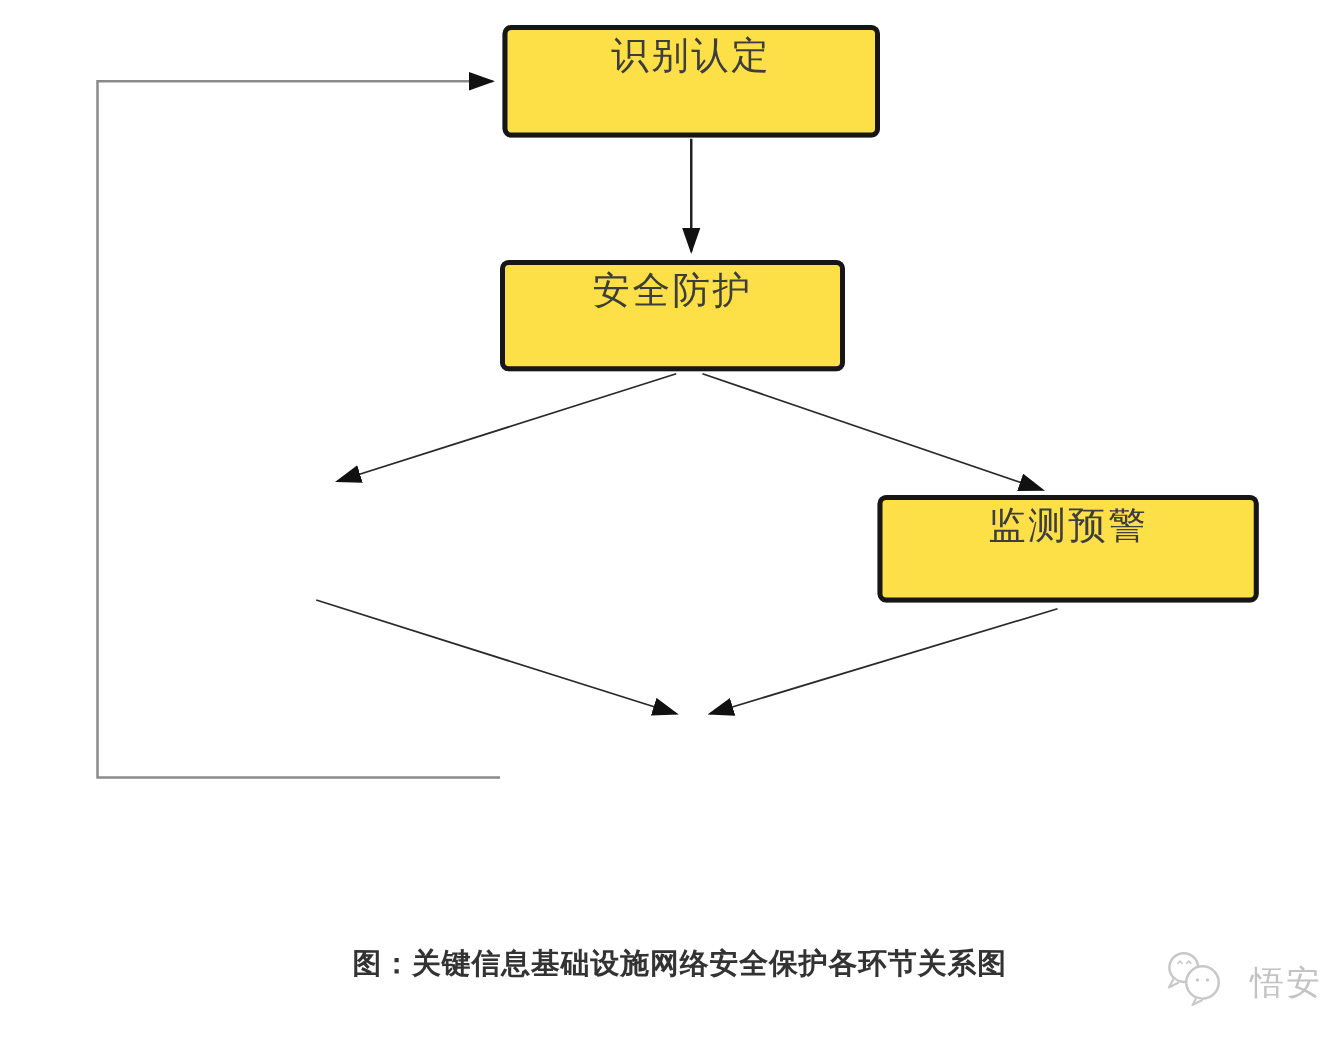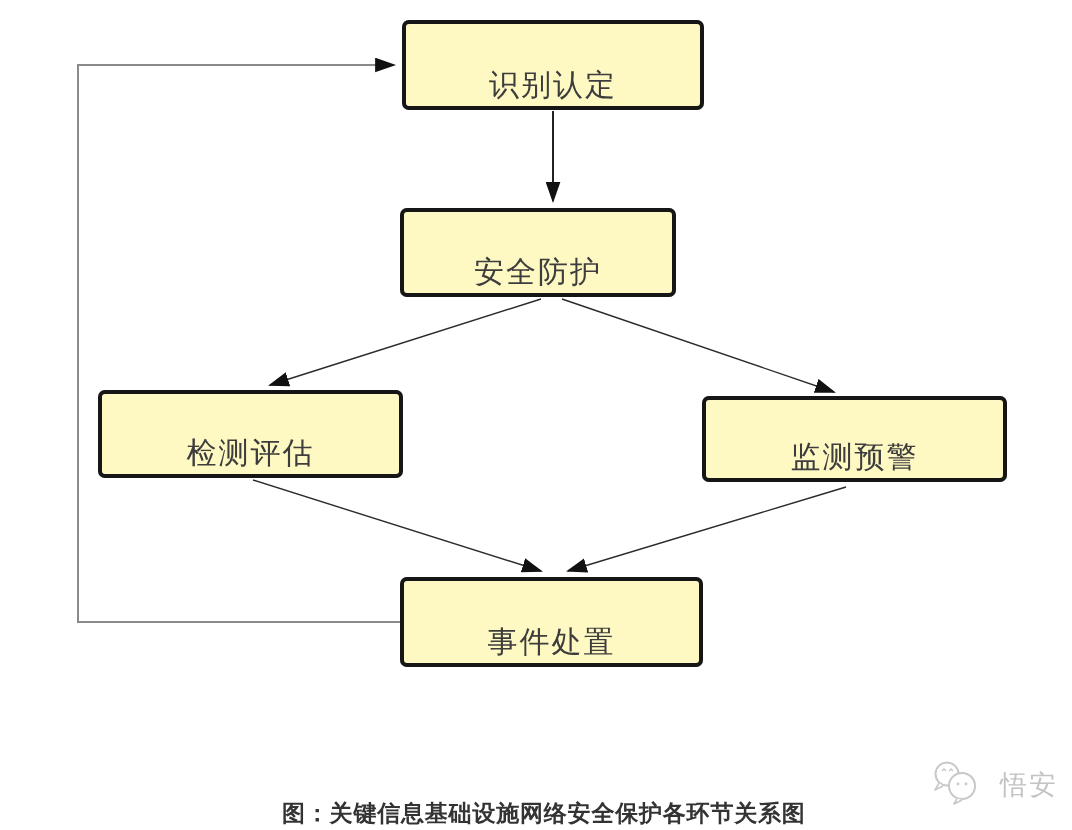--- a/index.html
+++ b/index.html
@@ -21,44 +21,43 @@
     top: 0;
     width: 1072px;
     height: 830px;
     pointer-events: none;
   }
   .node {
     position: absolute;
     box-sizing: border-box;
     border: 4px solid #161616;
     border-radius: 7px;
-    background: #fef9c3;
+    background: #fde047;
     display: flex;
-    align-items: flex-end;
+    align-items: flex-start;
     justify-content: center;
     font-size: 30px;
     letter-spacing: 2px;
     color: #3d3d3d;
     box-shadow: 0 0 0.5px rgba(0,0,0,0.4);
   }
   .node-identify { left: 402px; top: 20px;  width: 302px; height: 90px; }
   .node-protect  { left: 400px; top: 208px; width: 276px; height: 89px; }
   .node-detect   { left: 98px;  top: 390px; width: 305px; height: 88px; }
   .node-monitor  { left: 702px; top: 396px; width: 305px; height: 86px; }
   .node-incident { left: 400px; top: 577px; width: 303px; height: 90px; }
   .caption {
     position: absolute;
     left: 282px;
     top: 755px;
     white-space: nowrap;
     font-size: 23px;
     font-weight: bold;
     letter-spacing: 0.8px;
     color: #333333;
-    margin-top: 43px;
   }
   .watermark {
     position: absolute;
     left: 930px;
     top: 760px;
     display: flex;
     align-items: center;
     gap: 16px;
   }
   .watermark-text {
@@ -93,31 +92,25 @@
   </svg>
 
   <div class="node node-identify">
     <span>识别认定</span>
   </div>
 
   <div class="node node-protect">
     <span>安全防护</span>
   </div>
 
-  <div class="node node-detect">
-    <span>检测评估</span>
-  </div>
 
   <div class="node node-monitor">
     <span>监测预警</span>
   </div>
 
-  <div class="node node-incident">
-    <span>事件处置</span>
-  </div>
 
   <div class="caption">图：关键信息基础设施网络安全保护各环节关系图</div>
 
   <div class="watermark">
     <span>
       <svg width="54" height="46" viewBox="0 0 54 46" xmlns="http://www.w3.org/2000/svg">
         <circle cx="17" cy="14" r="11.5" fill="#ffffff" stroke="#c8c8c8" stroke-width="2"></circle>
         <path d="M9,23 L5,30 L13,26" fill="#ffffff" stroke="#c8c8c8" stroke-width="1.6" stroke-linejoin="round"></path>
         <path d="M12,11 l2,-2 l2,2" fill="none" stroke="#c8c8c8" stroke-width="1.4"></path>
         <path d="M19,11 l2,-2 l2,2" fill="none" stroke="#c8c8c8" stroke-width="1.4"></path>

